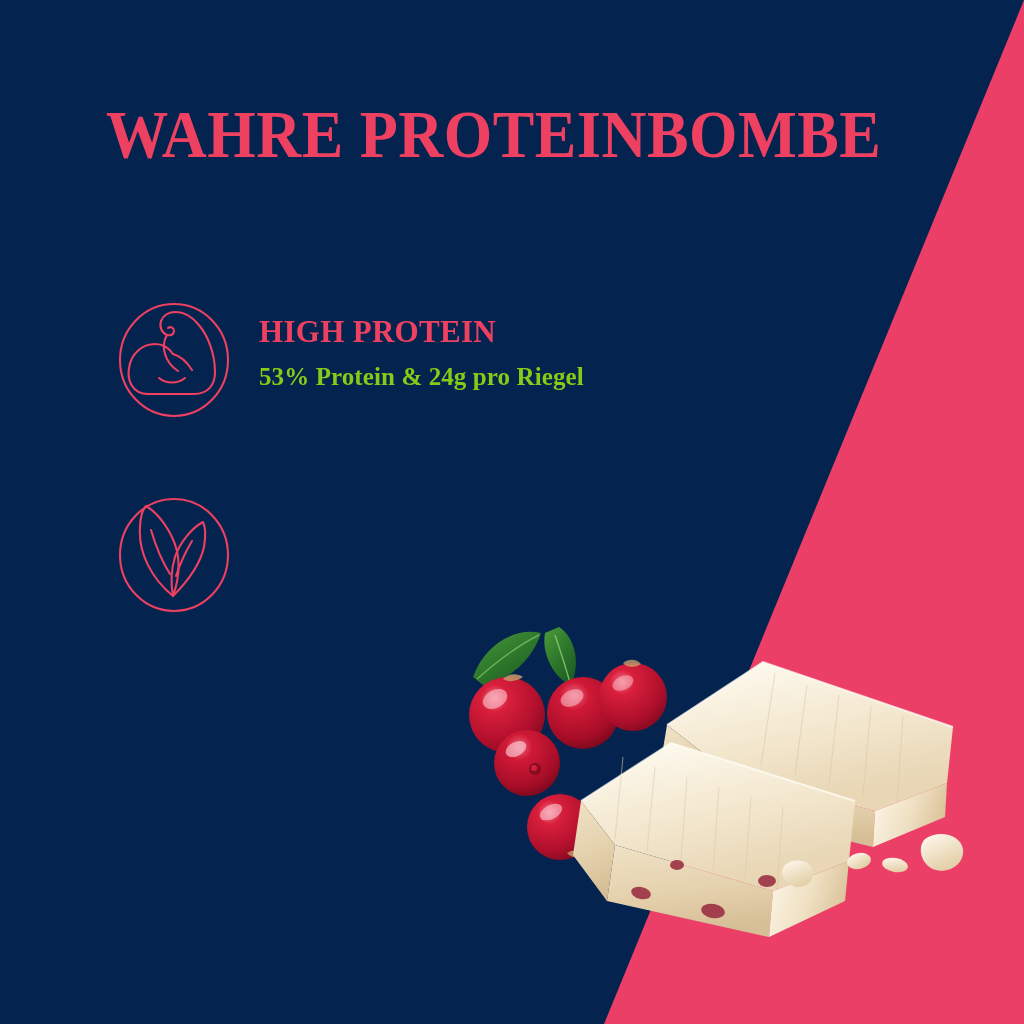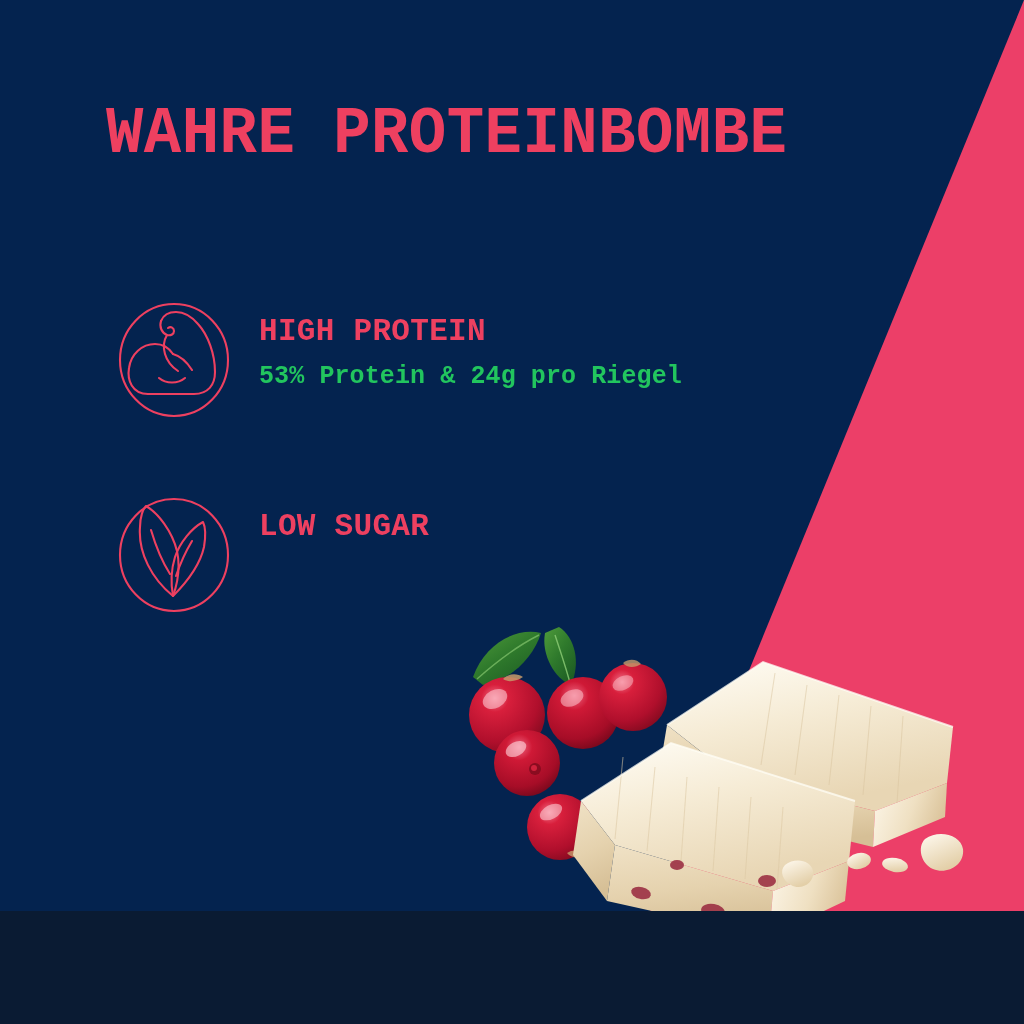--- a/index.html
+++ b/index.html
@@ -3,24 +3,24 @@
 <meta charset="utf-8">
 <style>
   html, body {
     margin: 0;
     padding: 0;
     background: #0a1b33;
   }
   #poster {
     position: relative;
     width: 1024px;
-    height: 911px;
+    height: 1024px;
     overflow: hidden;
     background: #04234f;
-    font-family: Liberation Mono, monospace;
+    font-family: Liberation Serif, serif;
     -webkit-font-smoothing: antialiased;
   }
 
   
   .pink-wedge {
     position: absolute;
     inset: 0;
     background: #ec3f68;
     clip-path: polygon(1024px 0px, 1024px 1024px, 604px 1024px);
   }
@@ -72,21 +72,21 @@
   .feature-title {
     color: #ee4060;
     font-size: 31px;
     font-weight: bold;
     line-height: 1;
     letter-spacing: 0.3px;
     white-space: nowrap;
   }
   .feature-sub {
     margin-top: 17px;
-    color: #22c55e;
+    color: #84cc16;
     font-size: 25px;
     font-weight: bold;
     line-height: 1;
     letter-spacing: 0.1px;
     white-space: nowrap;
   }
 
   
   .product {
     position: absolute;
@@ -133,21 +133,20 @@
           <ellipse cx="56" cy="58" rx="54" ry="56"></ellipse>
           <path d="M55 99 C34 82 20 56 22 30 C22 20 25 12 28 9
                    C40 16 54 34 59 54 C62 68 60 85 55 99 Z"></path>
           <path d="M55 99 C68 86 82 68 86 50 C88 38 87 29 85 25
                    C74 31 62 45 57 60 C53 73 53 88 55 99 Z"></path>
           <path d="M33 33 C38 50 45 66 52 77"></path>
           <path d="M74 44 C68 54 62 67 58 79"></path>
         </svg>
       </span>
       <span class="feature-text">
-        <span class="feature-title">LOW SUGAR</span>
       </span>
     </div>
 
   </div>
 
   <div class="product">
     <svg viewBox="0 0 520 330" width="520" height="330">
       <defs>
         <linearGradient id="barTopCoat" x1="0" y1="0" x2="0.4" y2="1">
           <stop offset="0%" stop-color="#fffdf6"></stop>

